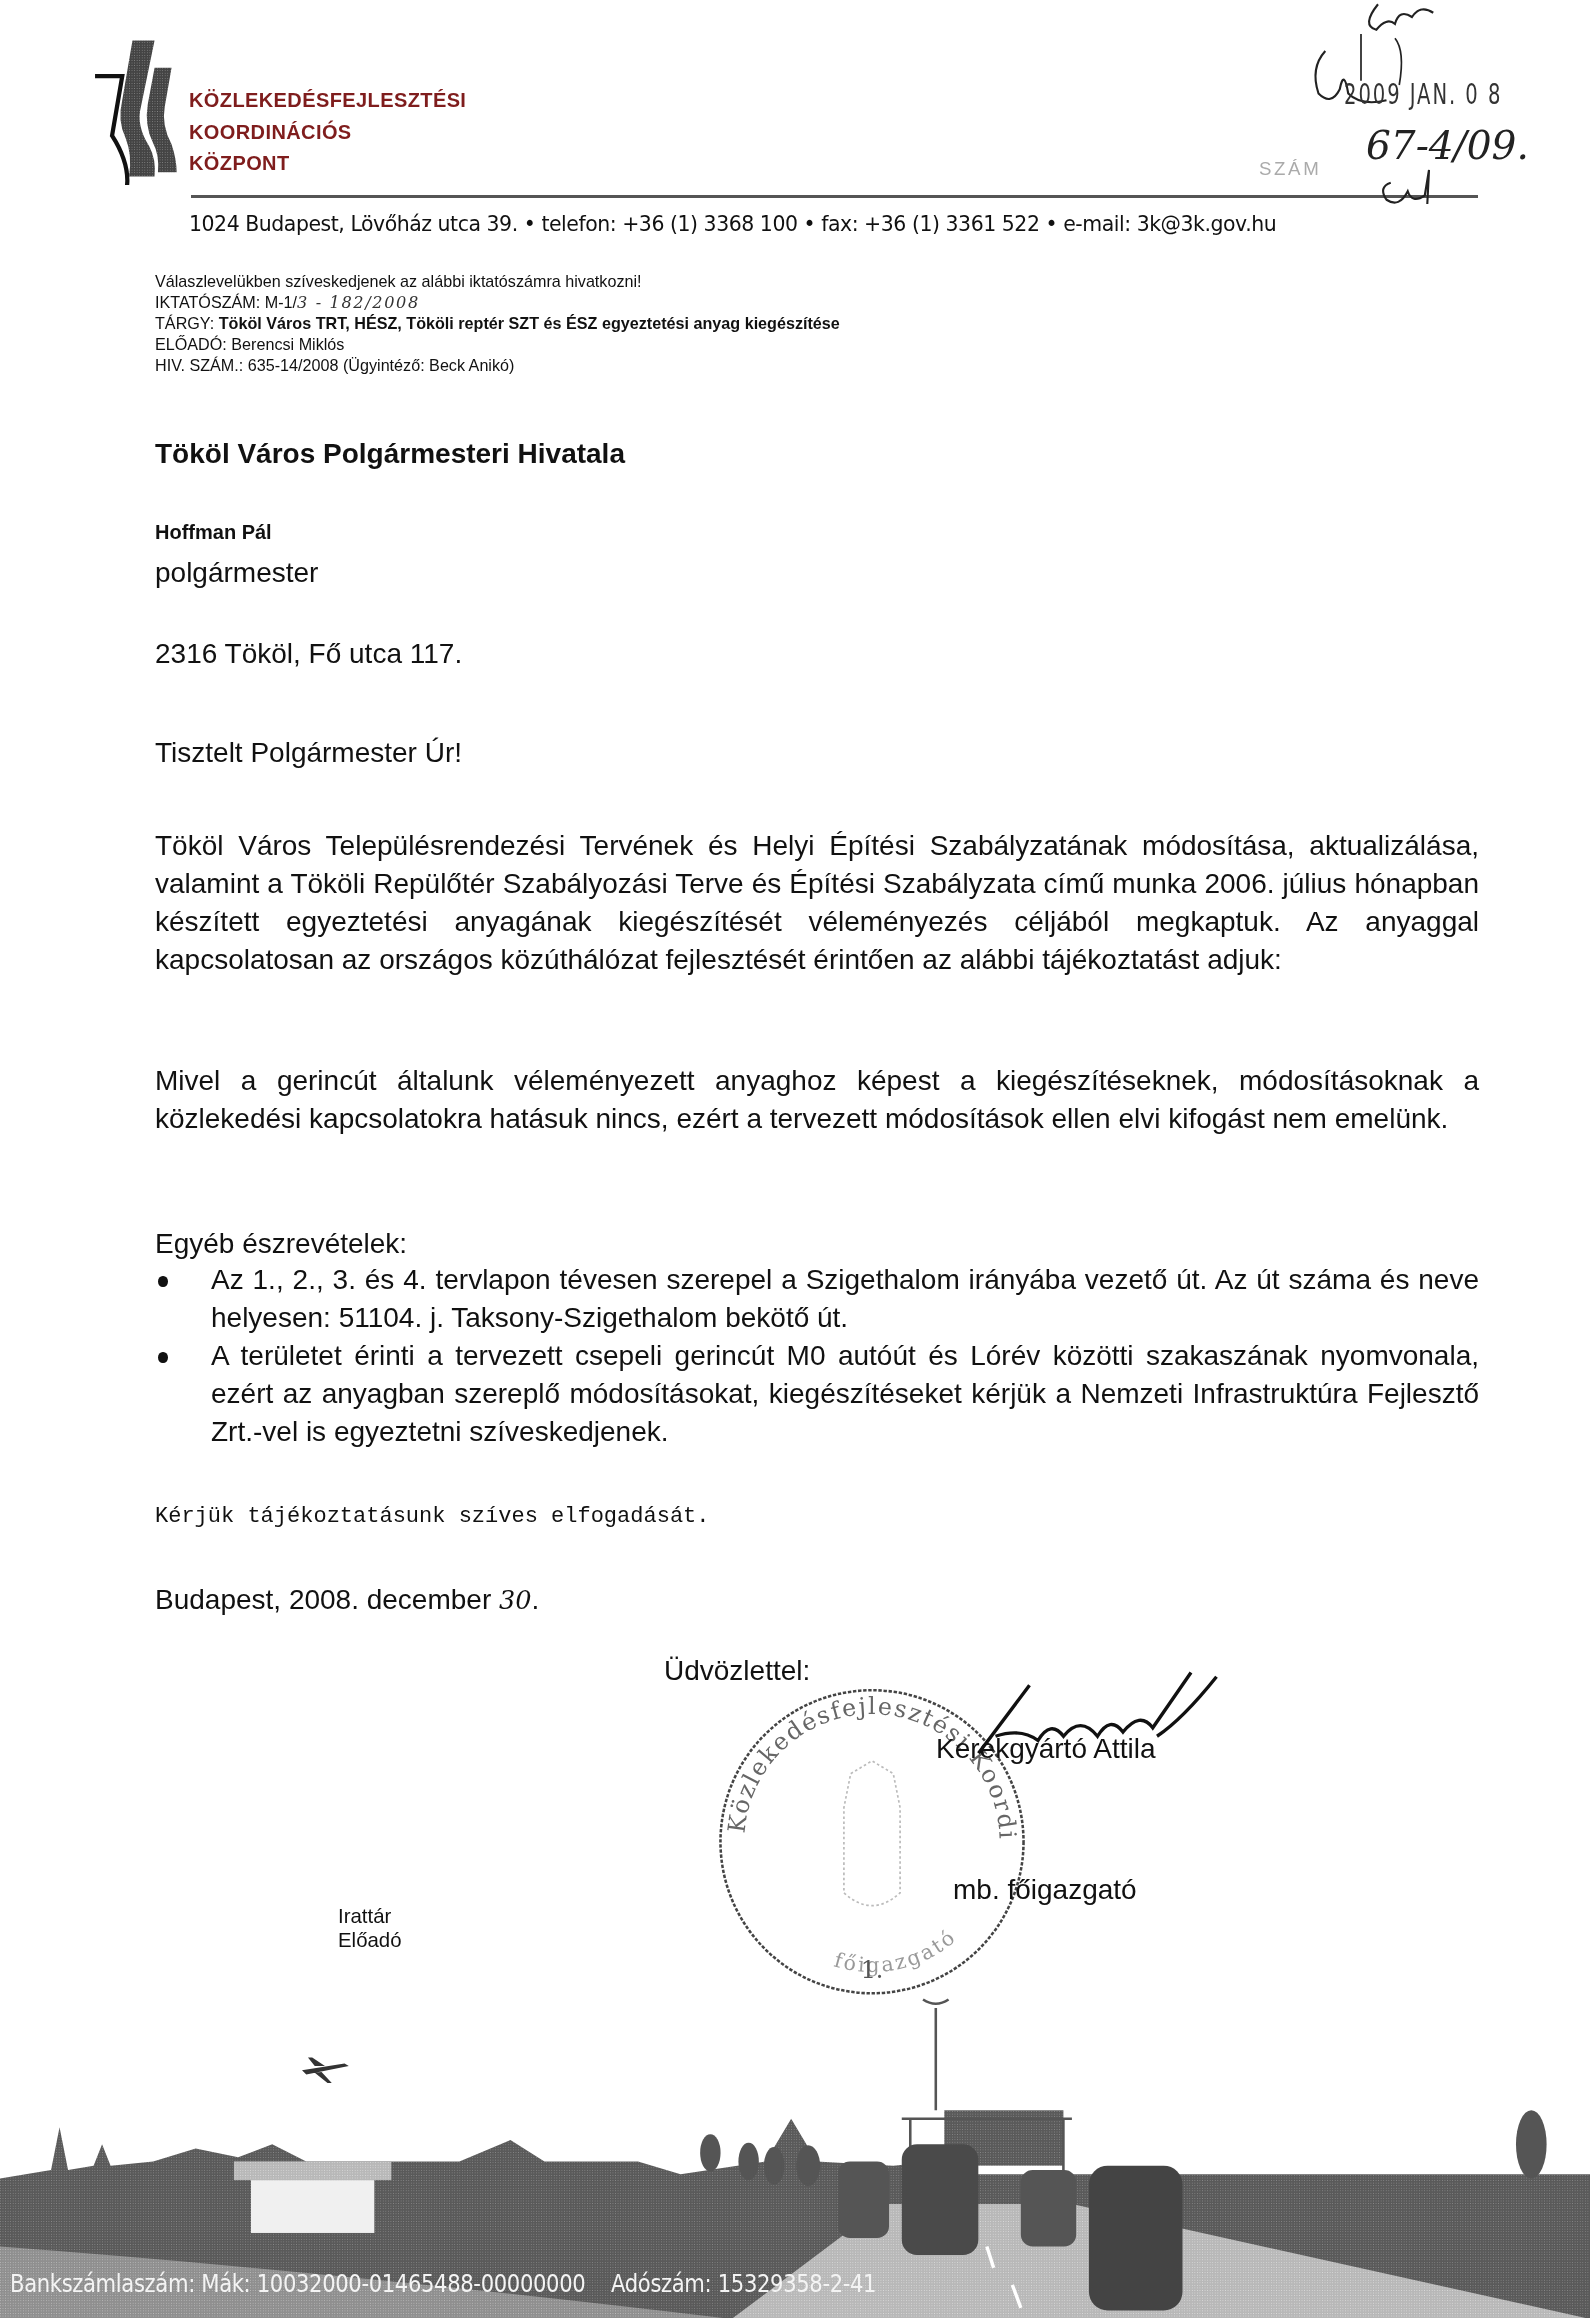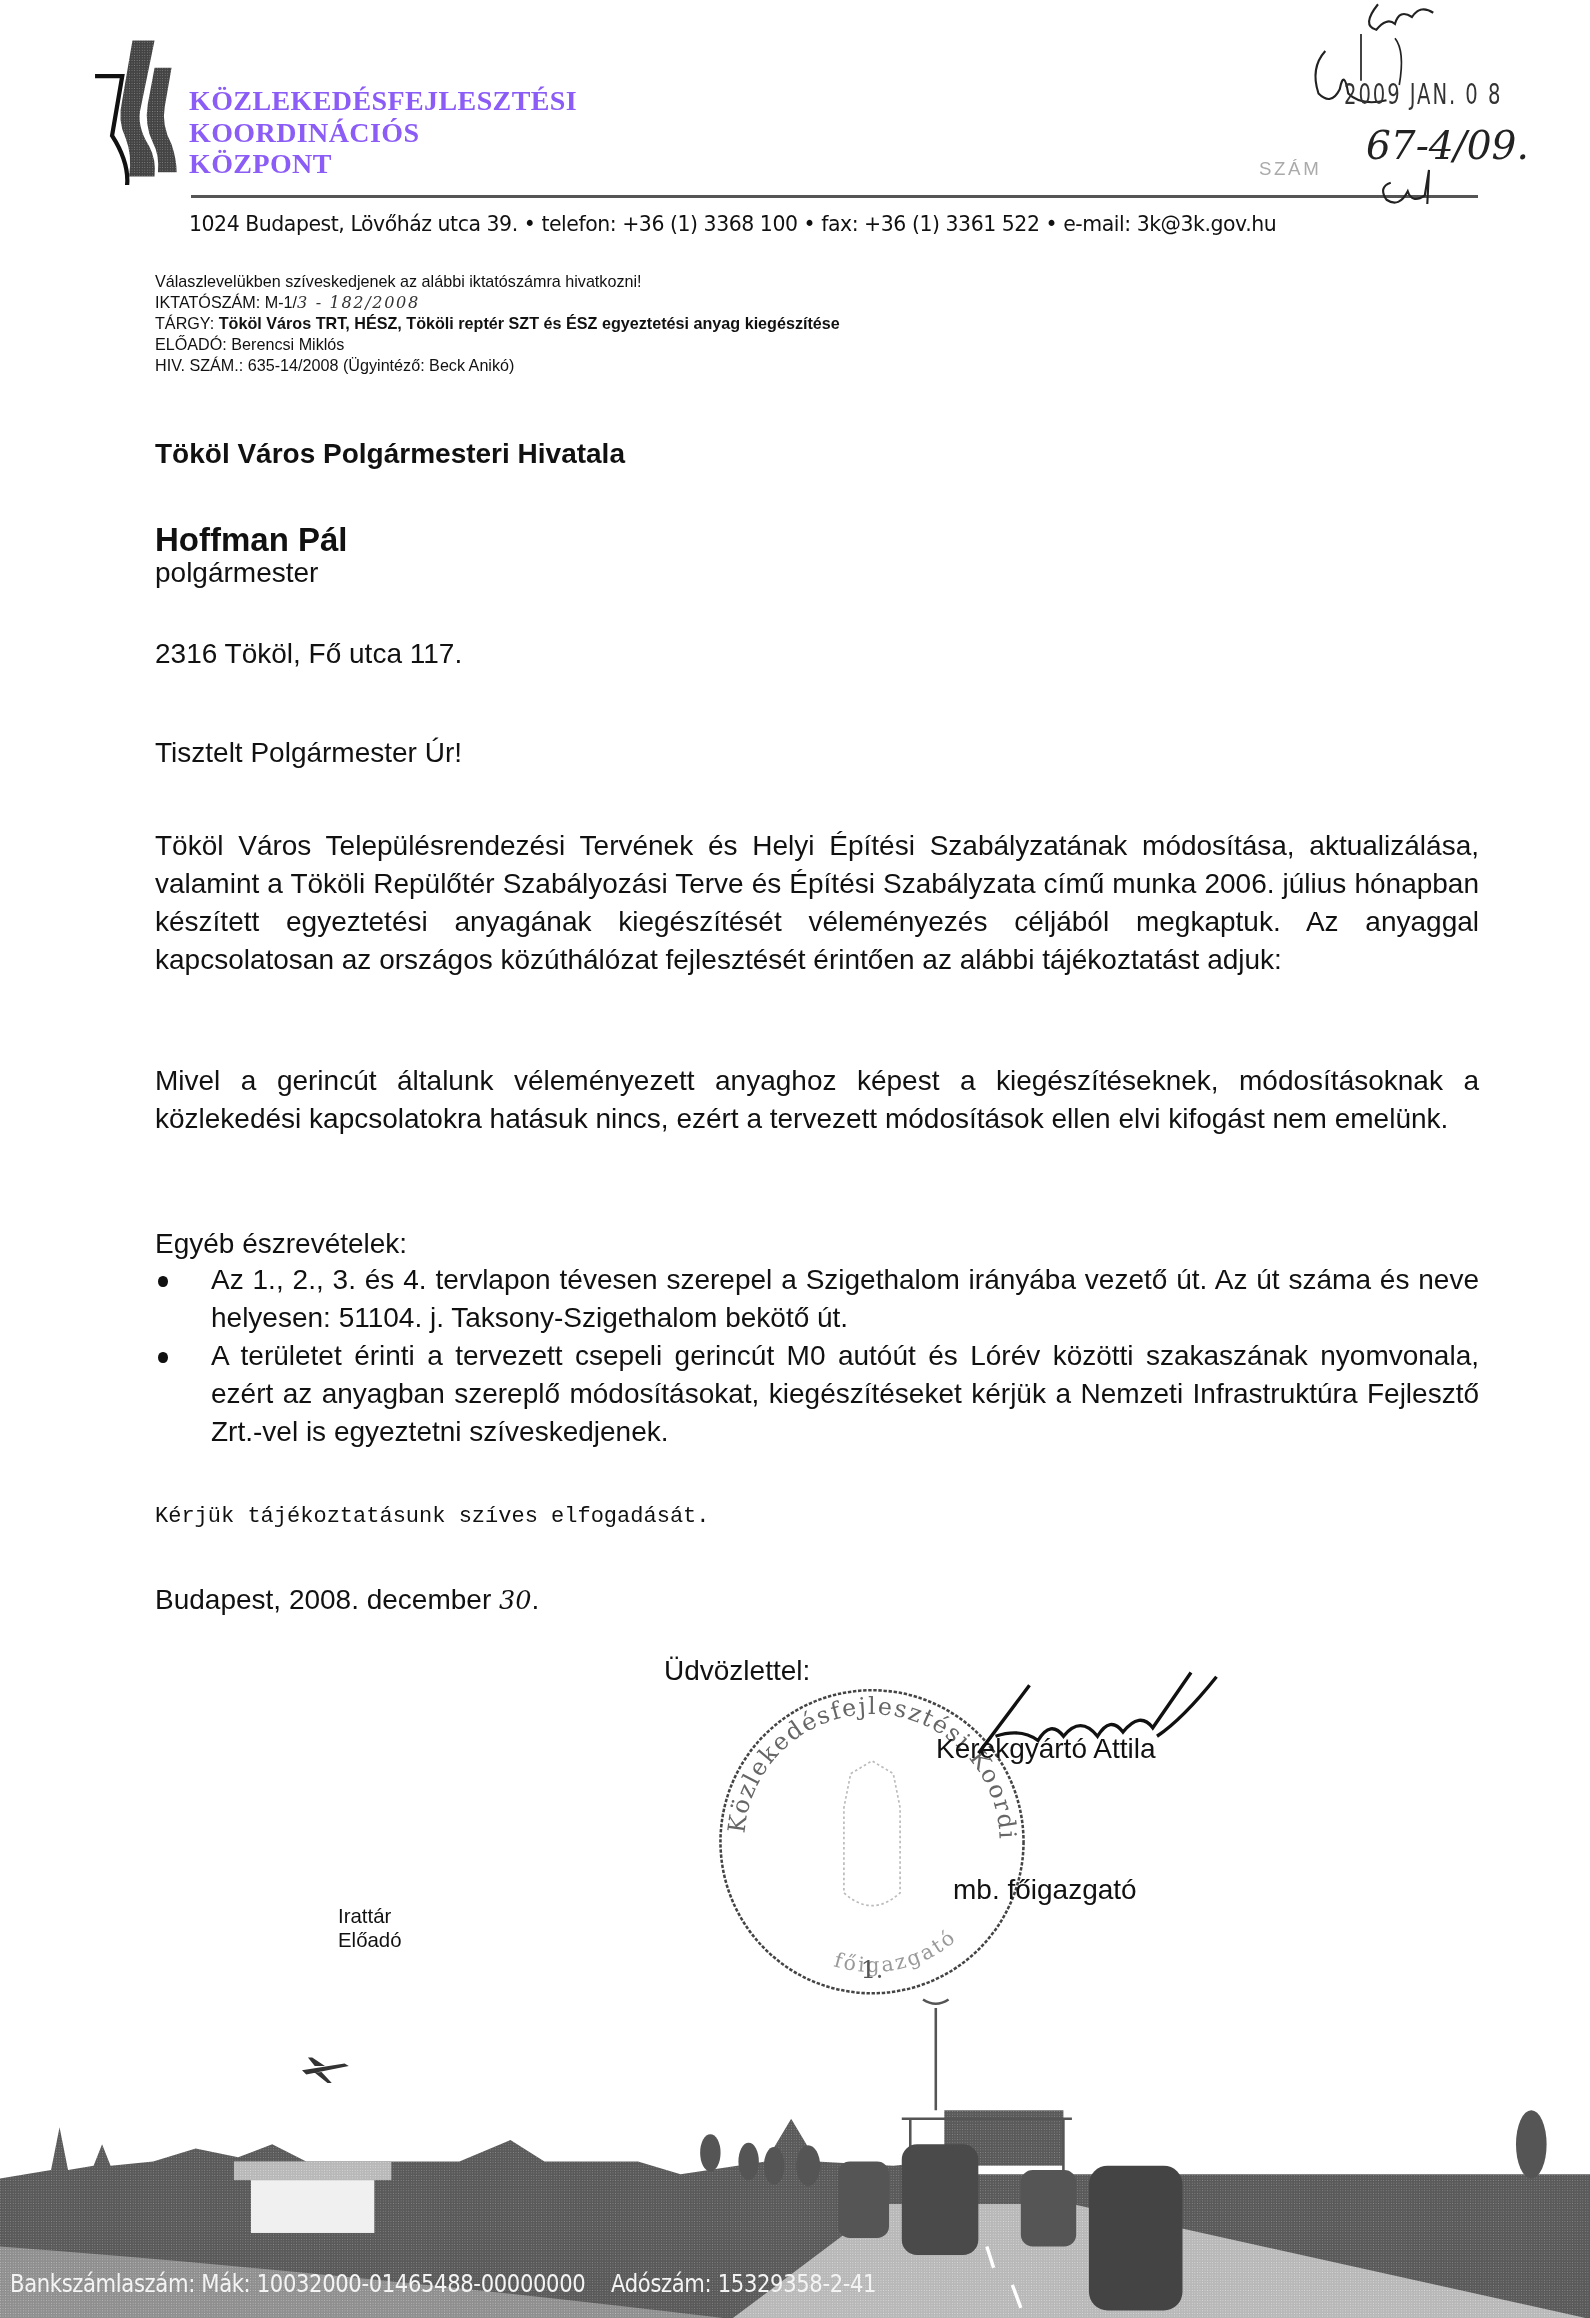--- a/index.html
+++ b/index.html
@@ -4,41 +4,41 @@
 <style>
   html, body { margin: 0; padding: 0; background: #ffffff; }
   body {
     width: 1590px; height: 2319px; position: relative; overflow: hidden;
     font-family: "Liberation Sans", sans-serif; color: #111;
   }
   .abs { position: absolute; }
 
   
   .logo { left: 88px; top: 32px; width: 128px; height: 153px; }
-  .org-name { left: 189px; top: 85px; font-family: Liberation Serif, serif; font-weight: bold;
-    font-size: 28px; line-height: 31.5px; letter-spacing: 0.4px; color: #8b5cf6; }
+  .org-name { left: 189px; top: 85px; font-family: Liberation Sans, sans-serif; font-weight: bold;
+    font-size: 20px; line-height: 31.5px; letter-spacing: 0.4px; color: #7f1d1d; }
   .rule { left: 191px; top: 195px; width: 1287px; height: 3.4px; background: #555; }
   .contact { left: 189px; top: 211px; font-family: "DejaVu Sans", sans-serif; font-size: 22px;
     color: #111; letter-spacing: -0.5px; transform: scaleX(0.93); transform-origin: left; white-space: nowrap; }
   .stamp-date { left: 1344px; top: 77px; font-family: "DejaVu Sans Condensed","DejaVu Sans", sans-serif;
     font-size: 29px; color: #333; letter-spacing: 2.6px; transform: scaleX(0.75); transform-origin: left; }
   .stamp-szam { left: 1259px; top: 158px; font-size: 18.7px; color: #aaa; letter-spacing: 2.6px; }
   .hw-file { left: 1366px; top: 123px; font-family: "DejaVu Serif", serif; font-style: italic;
     font-size: 39px; color: #222; }
   .hw-svg { left: 1106px; top: 0px; width: 425px; height: 204px; }
 
   
   .ref { left: 155px; top: 271px; font-size: 17px; line-height: 21px; color: #111;
     transform: scaleX(0.95); transform-origin: left; }
   .ref .hw { font-family: "DejaVu Serif", serif; font-style: italic; color: #333; letter-spacing: 1.7px; }
   .ref b { font-weight: bold; }
 
   
   .addr-office { left: 155px; top: 438px; font-size: 28px; font-weight: bold; }
-  .addr-name { left: 155px; top: 521px; font-size: 33px; font-weight: bold; }
+  .addr-name { left: 155px; top: 521px; font-size: 20px; font-weight: bold; }
   .addr-title { left: 155px; top: 557px; font-size: 28px; }
   .addr-street { left: 155px; top: 638px; font-size: 28px; }
 
   .salutation { left: 155px; top: 737px; font-size: 28px; font-weight: normal; }
 
   .para { left: 155px; width: 1324px; font-size: 28px; line-height: 38px; text-align: justify; }
   .para1 { top: 827px; }
   .para2 { top: 1062px; }
   .notes-title { left: 155px; top: 1228px; font-size: 28px; }
   .bullets { left: 155px; top: 1261px; width: 1324px; font-size: 28px; line-height: 38px; margin: 0; padding: 0; list-style: none; }

